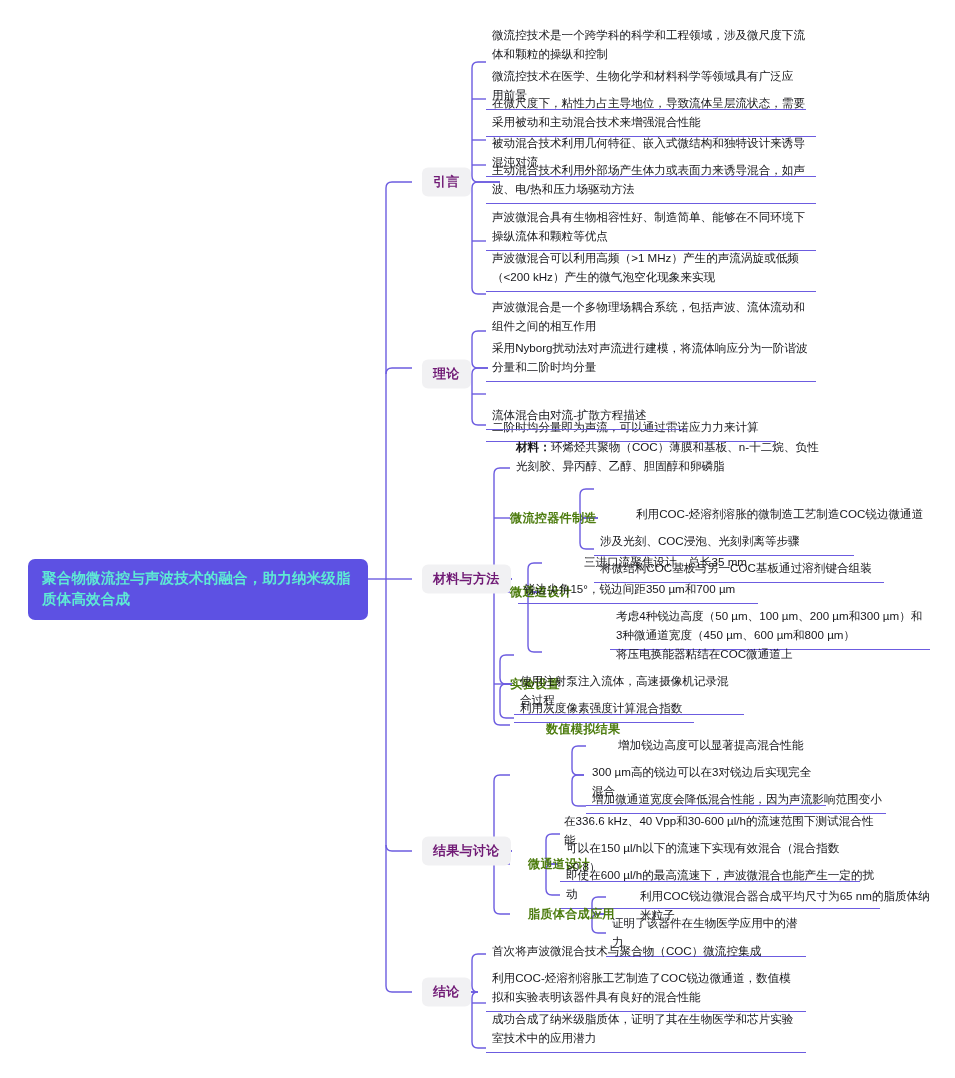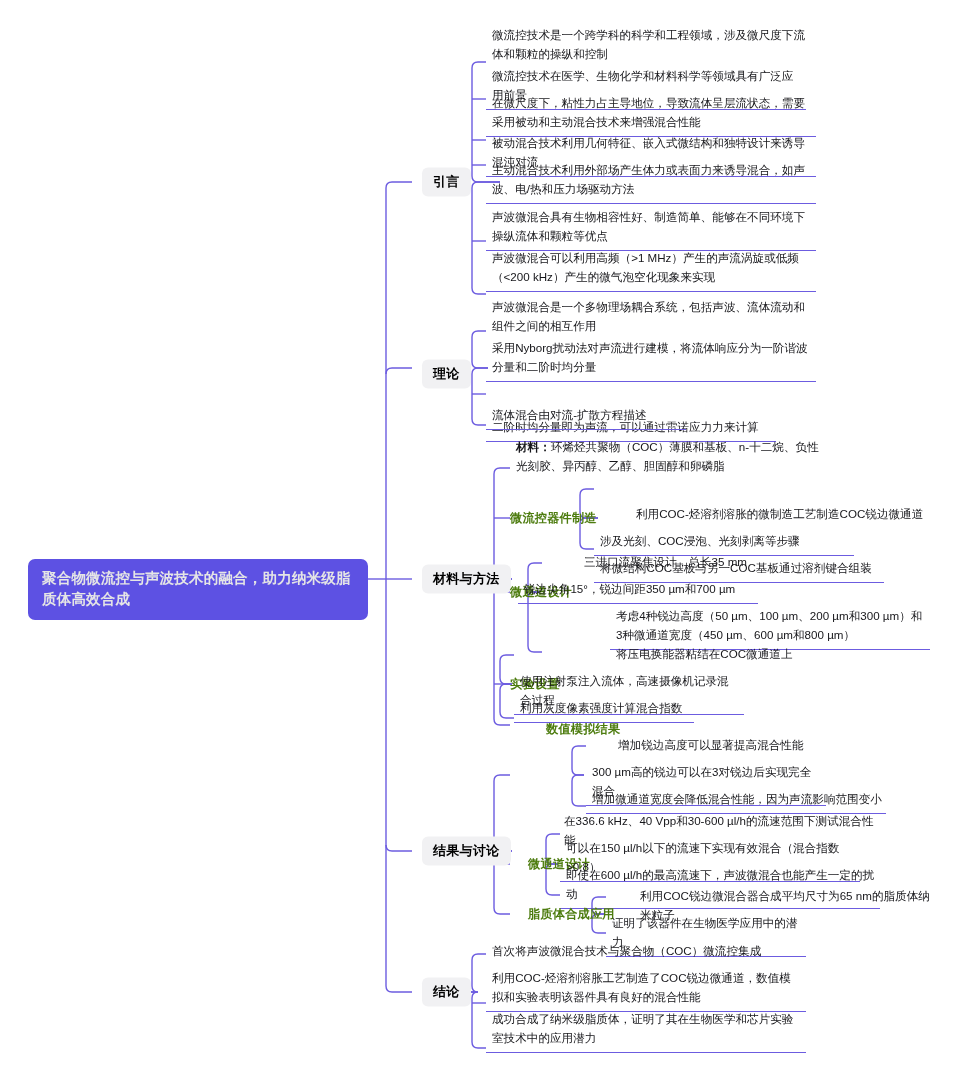--- a/index.html
+++ b/index.html
@@ -18,21 +18,21 @@
   }
 
   
   .root-node {
     position: absolute;
     left: 28px;
     top: 559px;
     width: 340px;
     padding: 9px 14px 10px 14px;
     background: #5D51E3;
-    color: #e5e5e5;
+    color: #5eead4;
     border-radius: 7px;
     font-size: 14.5px;
     font-weight: 600;
     line-height: 1.45;
     letter-spacing: .2px;
   }
 
   
   #wires {
     position: absolute;
@@ -43,21 +43,21 @@
   #wires path { fill: none; stroke: #6C5CE0; stroke-width: 1.4; }
 
   
   .branch-chip {
     position: absolute;
     background: #F1F1F3;
     border-radius: 6px;
     padding: 5px 11px 6px 11px;
     font-size: 13px;
     font-weight: 700;
-    color: #000000;
+    color: #701a75;
     white-space: nowrap;
     transform: translateY(-50%);
     letter-spacing: .3px;
   }
 
   
   .group-label {
     position: absolute;
     font-size: 12.2px;
     font-weight: 700;

